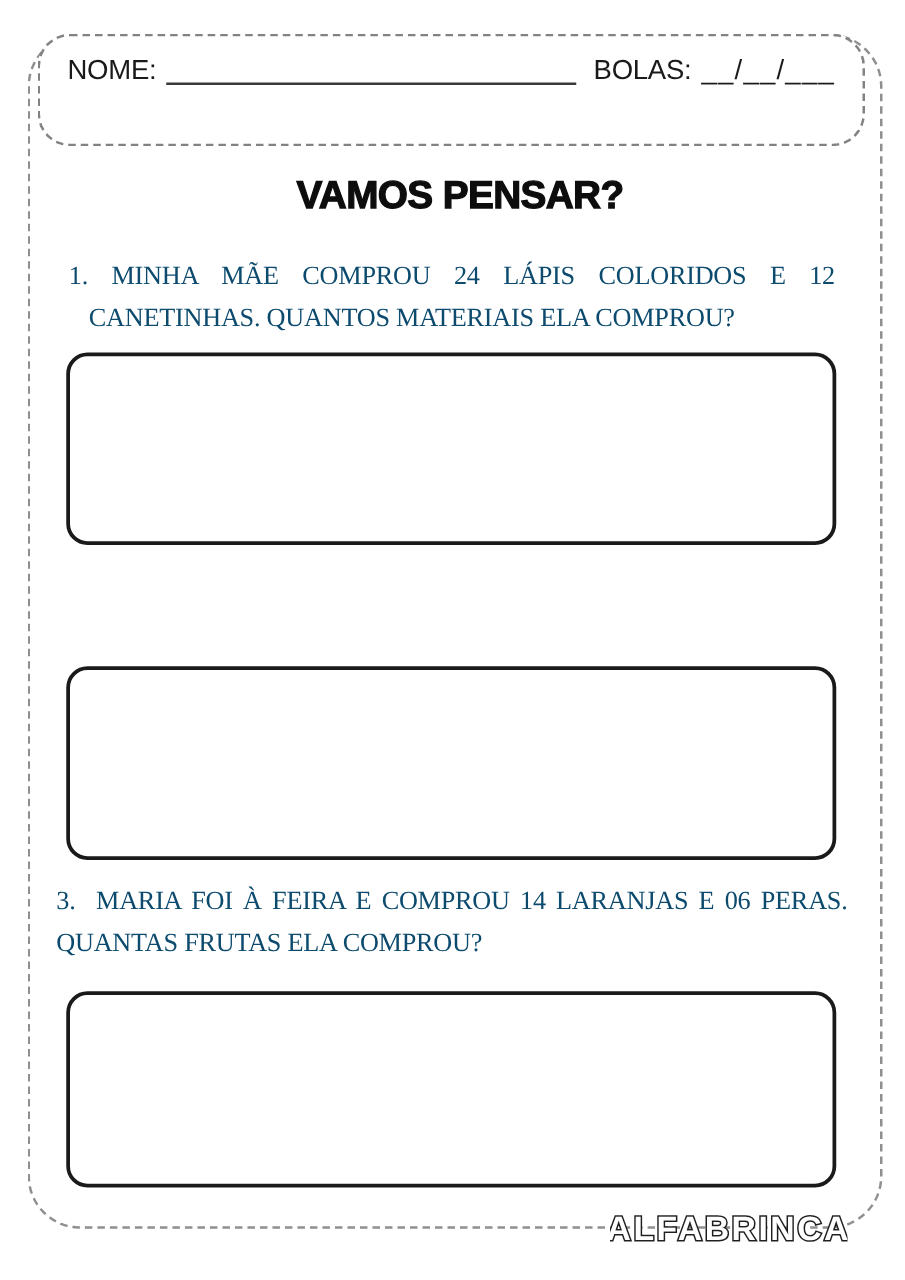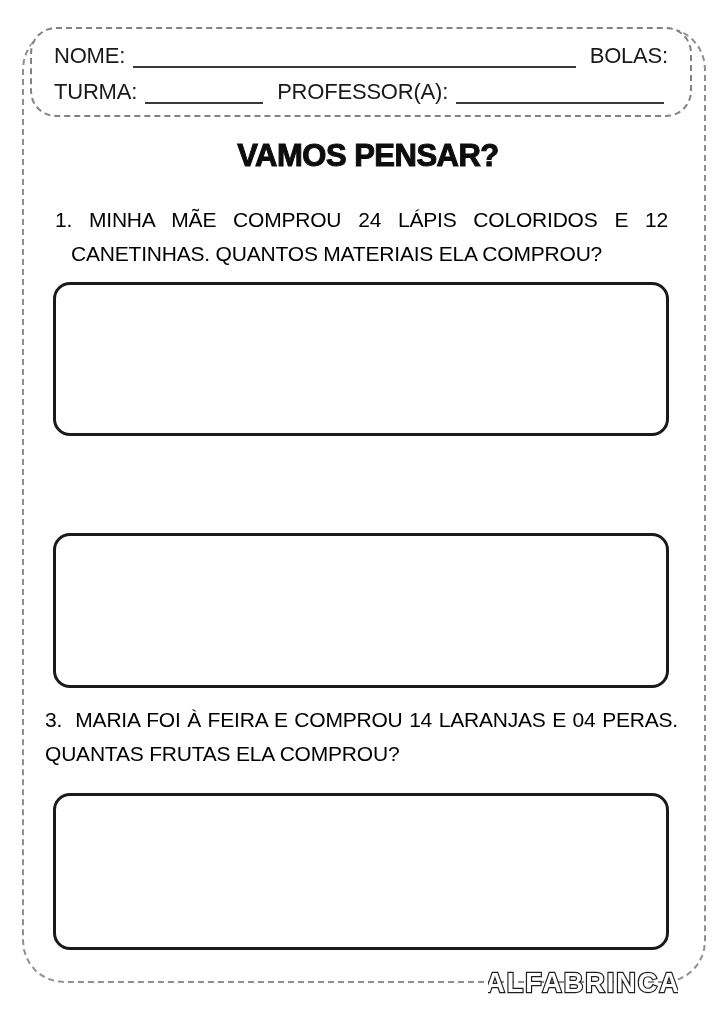--- a/index.html
+++ b/index.html
@@ -65,23 +65,24 @@
     color: #0d0d0d;
     -webkit-text-stroke: 1px #0d0d0d;
   }
 
   
   .question {
     position: absolute;
     font-size: 21px;
     line-height: 34px;
     letter-spacing: -0.2px;
-    color: #000000;
+    color: #0c4a6e;
     text-align: justify;
     white-space: pre-wrap;
+    font-family: Liberation Serif, serif;
   }
   .q1 { left: 55px; right: 56px; top: 203px; padding-left: 16px; text-indent: -16px; }
   .q2 { left: 45px; right: 46px; top: 453px; }
   .q3 { left: 45px; right: 46px; top: 703px; }
 
   
   .answer-box {
     position: absolute;
     left: 53px;
     width: 616px;
@@ -115,39 +116,34 @@
 
 <div class="page">
 
   <div class="page-border"></div>
 
   <div class="header-box">
     <div class="header-row">
       <span>NOME:</span>
       <span class="blank-line"></span>
       <span class="label-gap">BOLAS:</span>
-    </div>
-    <div class="header-row">
-      <span>TURMA:</span>
-      <span class="blank-line short"></span>
-      <span class="label-gap">PROFESSOR(A):</span>
-      <span class="blank-line"></span>
+      <span class="date-value">__/__/___</span>
     </div>
   </div>
 
   <div class="title">VAMOS PENSAR?</div>
 
   <p class="question q1"><span>1. </span><span>MINHA MÃE COMPROU 24 LÁPIS COLORIDOS E 12 CANETINHAS. QUANTOS MATERIAIS ELA COMPROU?</span></p>
 
   <div class="answer-box box1"></div>
 
 
   <div class="answer-box box2"></div>
 
-  <p class="question q3"><span>3.  </span><span>MARIA FOI À FEIRA E COMPROU 14 LARANJAS E 04 PERAS. QUANTAS FRUTAS ELA COMPROU?</span></p>
+  <p class="question q3"><span>3.  </span><span>MARIA FOI À FEIRA E COMPROU 14 LARANJAS E 06 PERAS. QUANTAS FRUTAS ELA COMPROU?</span></p>
 
   <div class="answer-box box3"></div>
 
   <svg class="brand" viewBox="0 0 190 52">
     <text x="95" y="36" text-anchor="middle">ALFABRINCA</text>
   </svg>
 
 </div>
 
 </body></html>

